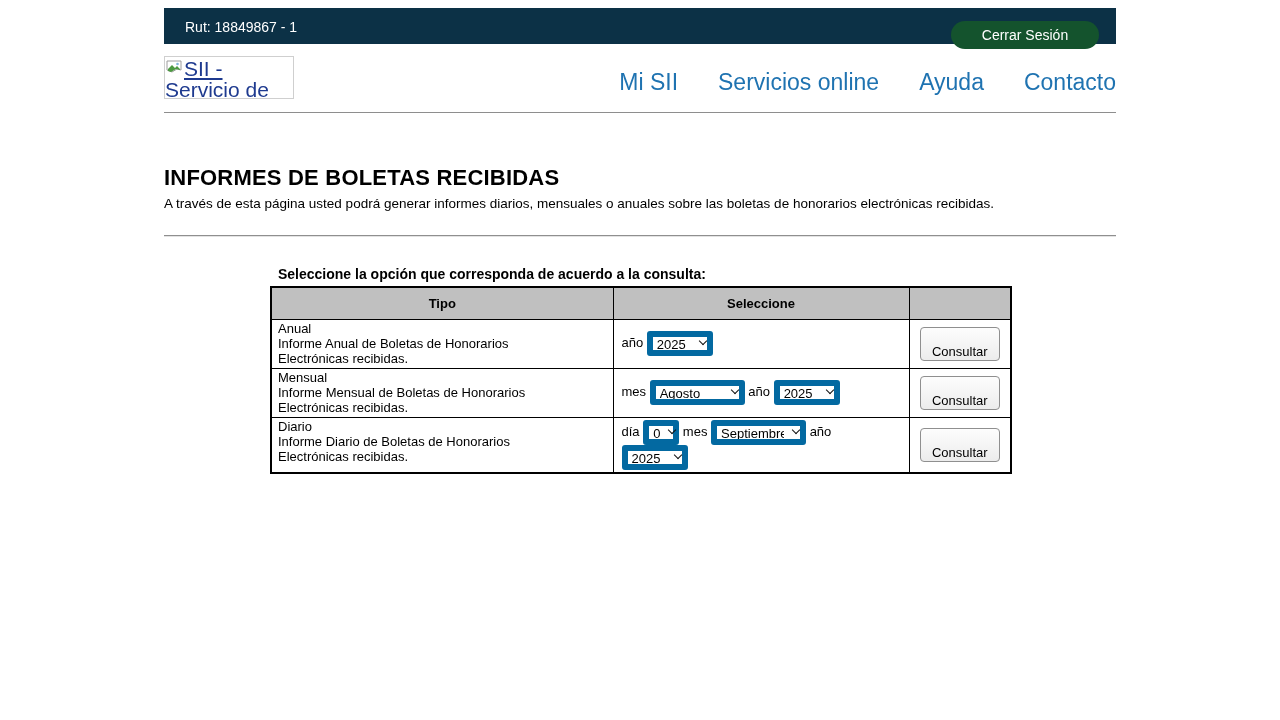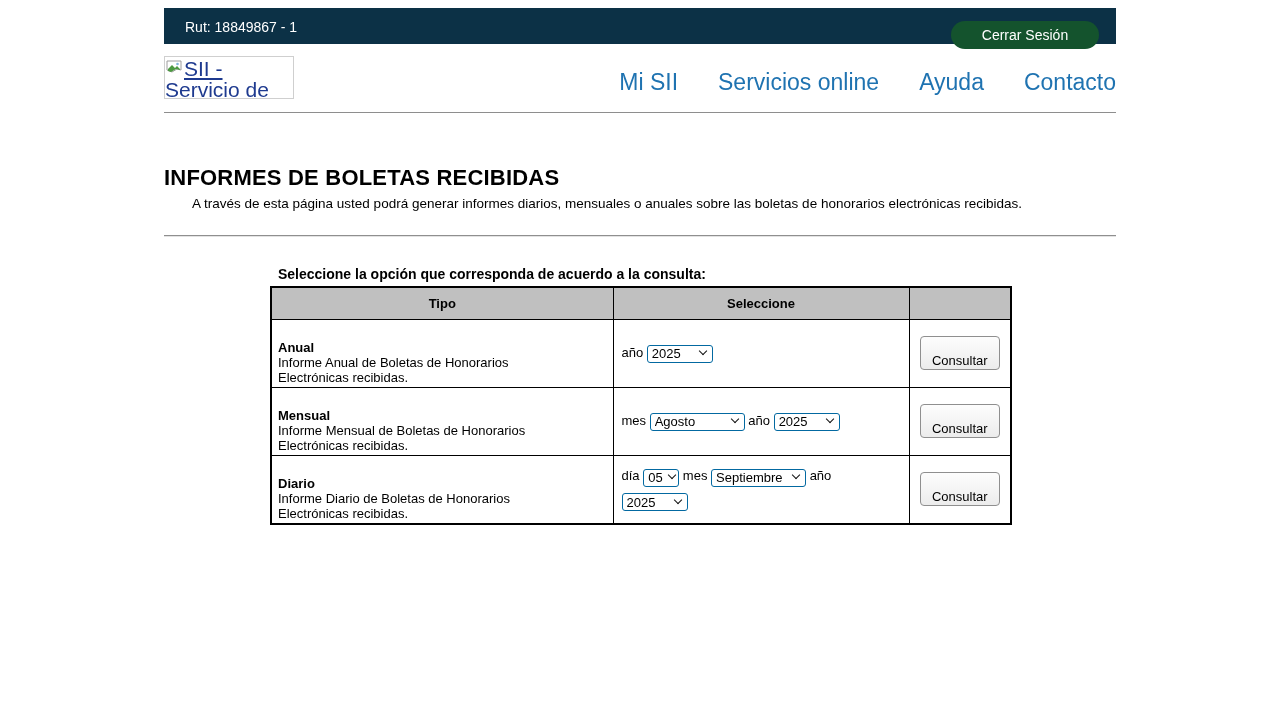--- a/index.html
+++ b/index.html
@@ -28,50 +28,50 @@
   }
   .logo-box .alt-text { text-decoration:underline; }
   .broken-img-icon { display:inline-block; vertical-align:baseline; margin:1px 2px 0 1px; }
   .nav { margin-left:auto; display:flex; gap:40px; margin-top:13px; }
   .nav a { color:#1f73b1; text-decoration:none; font-size:23px; }
 
   .hr1 { border:none; border-top:1px solid #8e8e8e; margin-top:13px; }
   .hr2 { border:none; border-top:1px solid #8f8f8f; border-bottom:1px solid #e3e3e3; margin-top:24px; }
 
   .page-title { margin-top:52px; font-size:22px; font-weight:bold; letter-spacing:0.2px; }
-  .page-desc  { margin-top:5px; font-size:13.5px;margin-left:28px; }
+  .page-desc  { margin-top:5px; font-size:13.5px; }
 
   .prompt { margin:29px 0 4px 114px; font-size:14px; font-weight:bold; }
 
   
   table.query {
     margin-left:106px; width:740px; border-collapse:collapse;
     border:2px solid #000; font-size:13px; table-layout:fixed;
   }
   table.query th, table.query td { border:1px solid #000; }
   table.query th {
     background:#c0c0c0; height:32px; font-size:13px; font-weight:bold; text-align:center;
   }
   td.cell-tipo { vertical-align:top; padding:1px 6px 2px 6px; line-height:15px; height:46px; }
-  .row-type { font-weight:bold;margin-top:19px; }
+  .row-type { font-weight:normal; }
   .row-desc { max-width:292px; }
   td.cell-sel { vertical-align:middle; padding:2px 8px; line-height:24px; }
   td.cell-btn { vertical-align:middle; text-align:center; }
 
   
   .selwrap { position:relative; display:inline-block; vertical-align:middle; }
   .selwrap::after {
     content:""; position:absolute; right:7px; top:7px; width:5px; height:5px;
     border-right:1.7px solid #111; border-bottom:1.7px solid #111;
     transform:rotate(45deg); pointer-events:none;
   }
   .selwrap.day::after { right:4px; }
   select {
     appearance:none; -webkit-appearance:none; -moz-appearance:none;
-    height:18px; background:#fff; border:1px solid #0369a1; border-radius:3px;
+    height:25px; background:#fff; border:6px solid #0369a1; border-radius:3px;
     font-family:"Liberation Sans", sans-serif; font-size:13px;
     padding:0 16px 0 4px; vertical-align:middle;
   }
   .sel-year  { width:66px; }
   .sel-month { width:95px; }
   .sel-day   { width:36px; padding-right:12px; }
 
   .consultar-btn {
     font-family:"Liberation Sans", sans-serif; font-size:13px; color:#000;
     padding:16px 10px; width:80px; height:23px;

